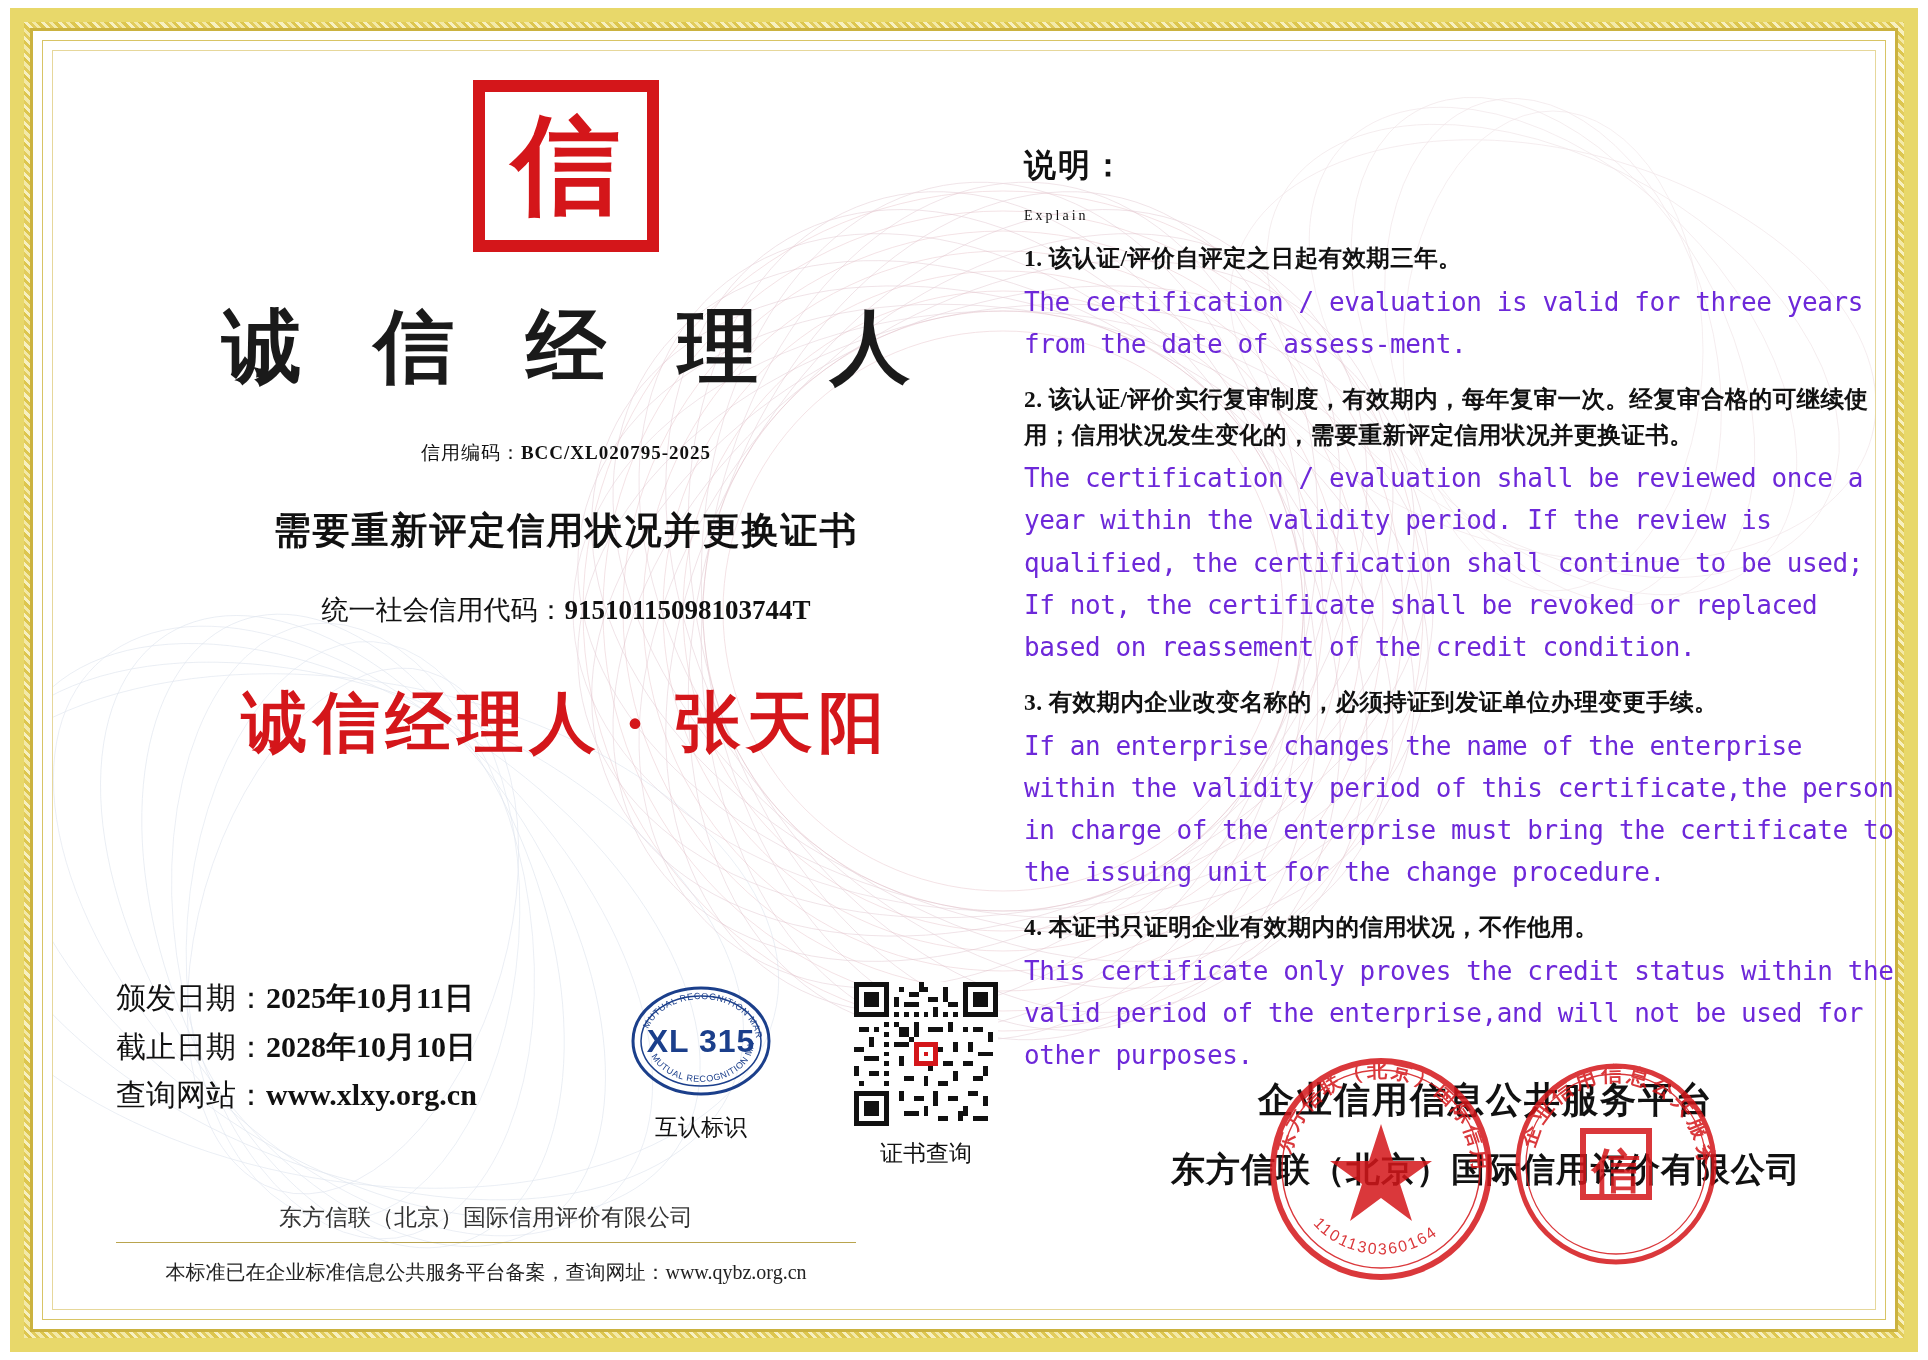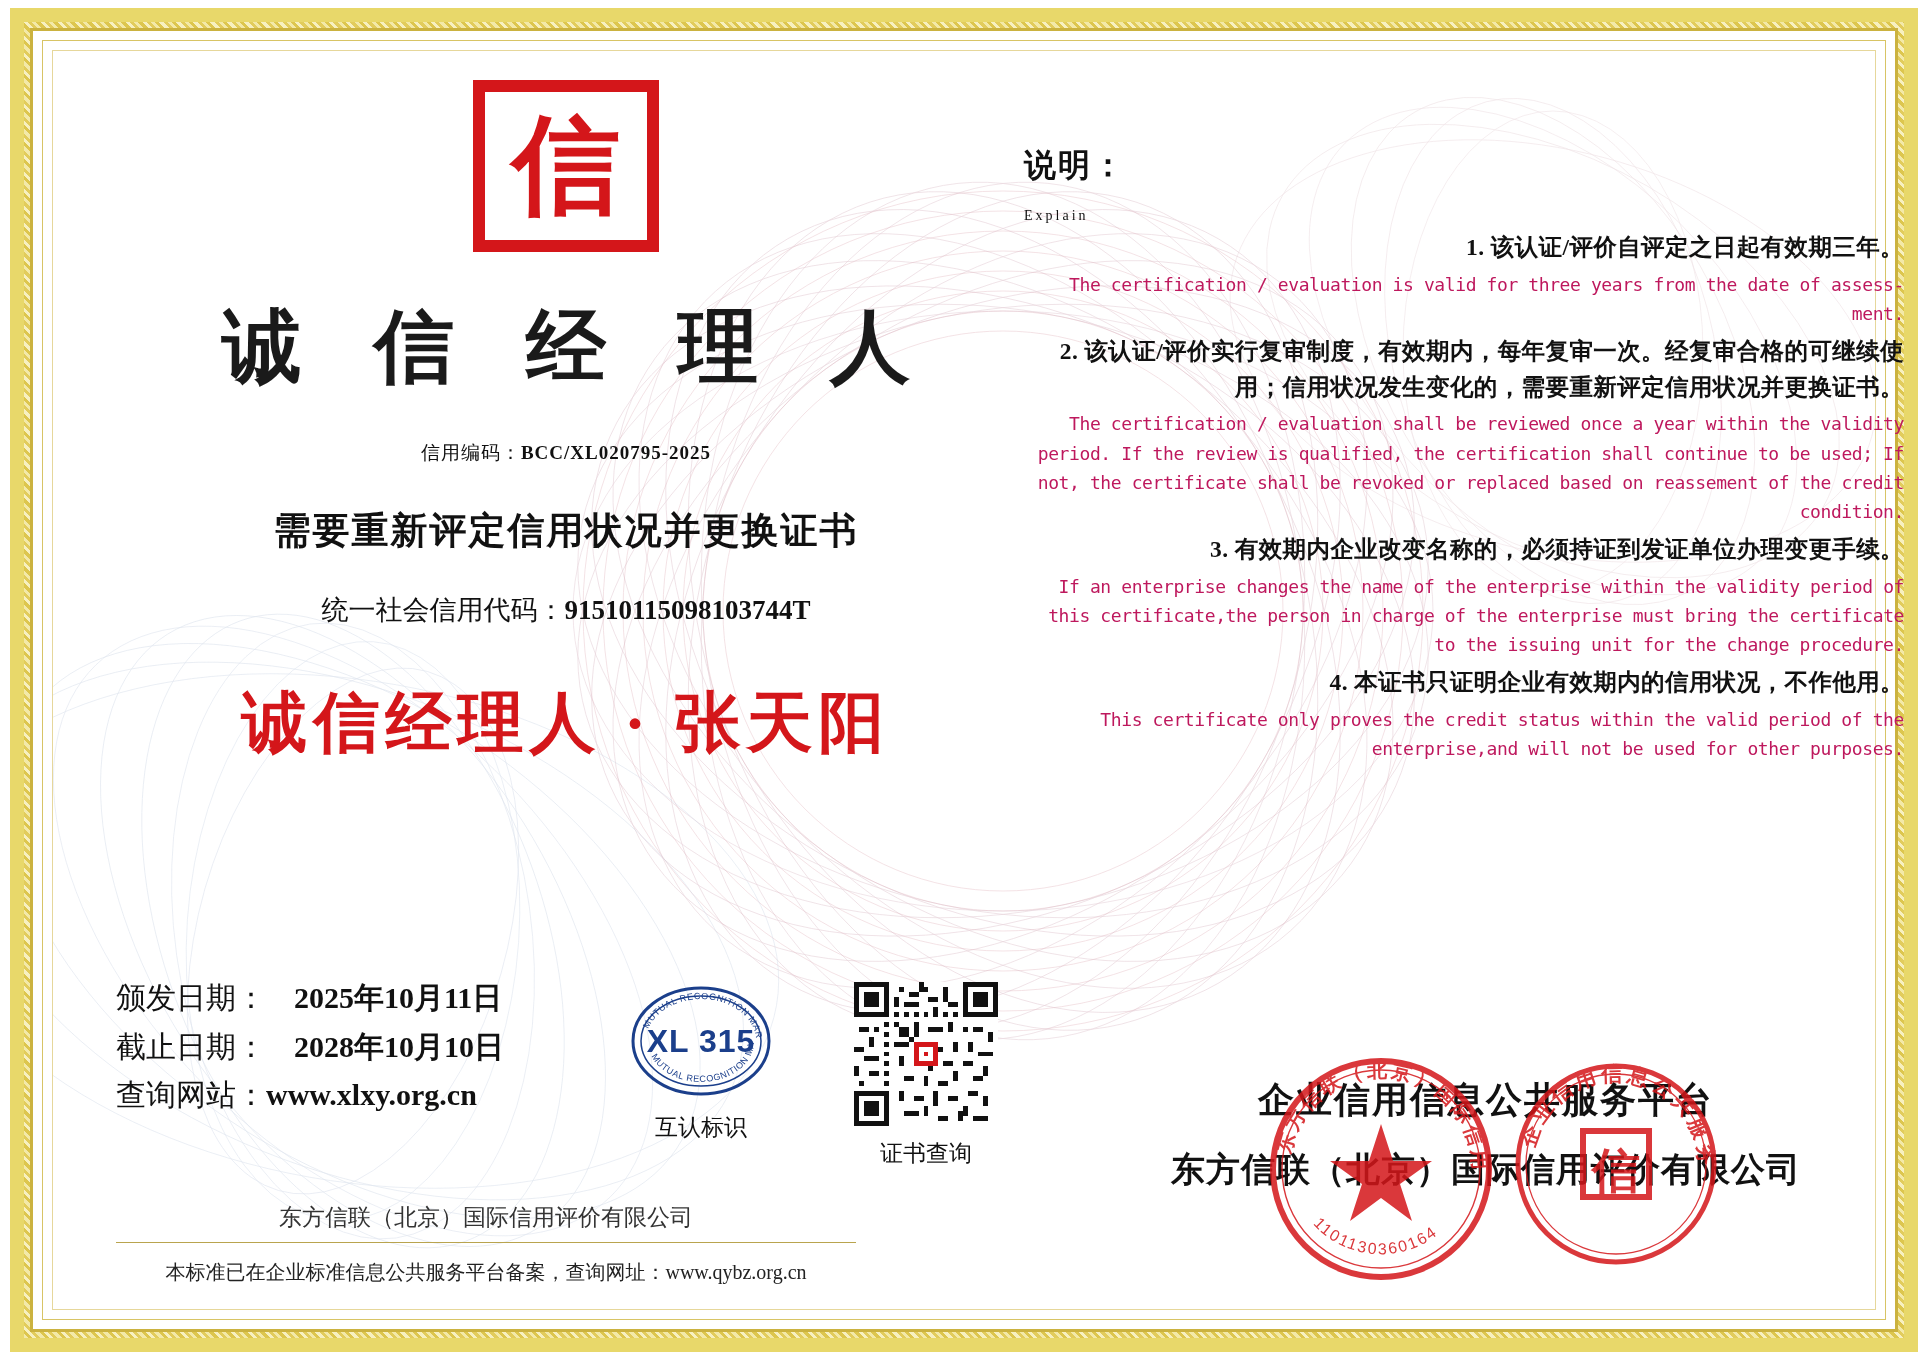--- a/index.html
+++ b/index.html
@@ -167,21 +167,21 @@
   .dates {
     position: absolute;
     left: 60px;
     top: 920px;
     font-size: 30px;
     line-height: 1.62;
     color: #111;
   }
   .dates .row { white-space: nowrap; }
   .dates .label { }
-  .dates .value { font-weight: 700; margin-left: 28px; }
+  .dates .value { font-weight: 700; }
   .dates .site { font-weight: 700; }
 
   
   .badges {
     position: absolute;
     left: 570px;
     top: 928px;
     display: flex;
     gap: 78px;
     align-items: flex-start;
@@ -237,32 +237,32 @@
     color: #111;
     letter-spacing: 2px;
   }
   .explain-sub {
     margin-top: 20px;
     font-size: 14px;
     letter-spacing: 3px;
     color: #111;
     font-family: "Liberation Serif", serif;
   }
-  .clause { margin-top: 6px; text-align: right; }
+  .clause { margin-top: 17px; }
   .clause .cn {
     font-size: 23.5px;
     font-weight: 700;
     color: #111;
     line-height: 1.52;
     letter-spacing: 0.4px;
   }
   .clause .en {
     margin-top: 4px;
-    font-size: 18px;
-    color: #be185d;
+    font-size: 26px;
+    color: #6d28d9;
     line-height: 1.62;
     font-family: "DejaVu Sans Mono", "Liberation Mono", monospace;
     letter-spacing: -0.4px;
   }
 
   
   .issuer {
     position: absolute;
     left: 1020px;
     top: 1022px;

